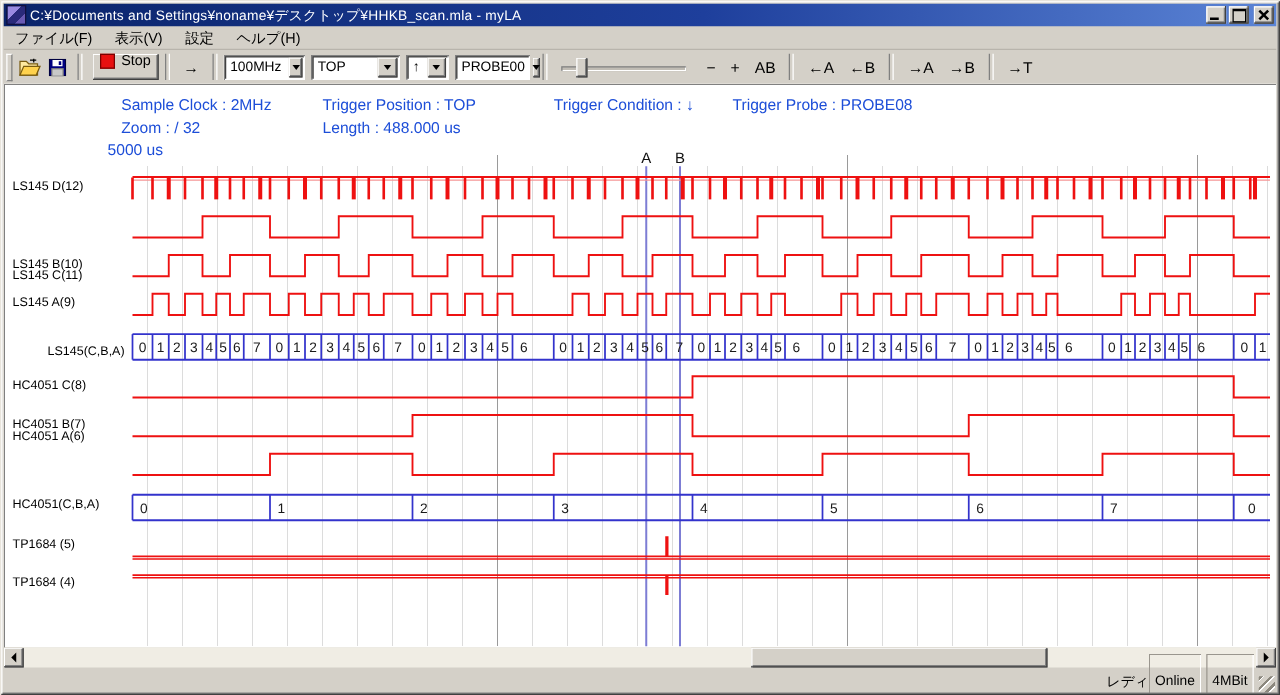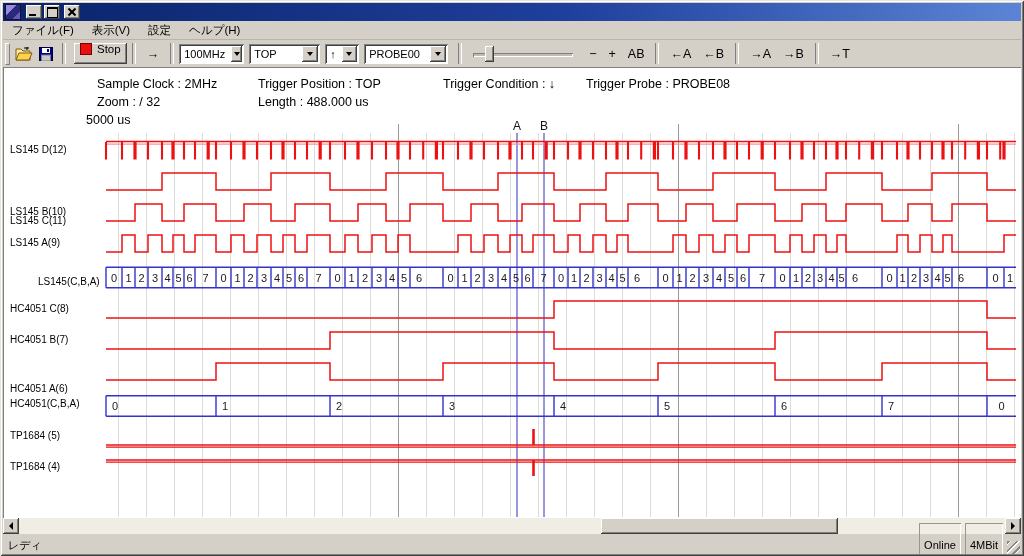--- a/index.html
+++ b/index.html
@@ -42,50 +42,51 @@
                background:#d4d0c8;box-shadow:inset -1px -1px 0 #404040, inset 1px 1px 0 #fff, inset -2px -2px 0 #808080;}
   .tri-down{width:0;height:0;border:3.5px solid transparent;border-top:4px solid #000;margin-top:4px;}
   #slider{width:100px;height:20px;position:relative;margin:0 10px 0 6px;}
   #slider .track{position:absolute;left:0;right:0;top:9px;height:4px;
                  box-shadow:inset 1px 1px 0 #808080, inset -1px -1px 0 #fff;background:#c0bcb4;}
   #slider .thumb{position:absolute;left:12px;top:2px;width:9px;height:16px;background:#d4d0c8;
                  box-shadow:inset -1px -1px 0 #404040, inset 1px 1px 0 #fff, inset -2px -2px 0 #808080;}
   
   #client{position:absolute;left:3px;top:67px;width:1018px;height:451px;background:#fff;
           box-shadow:inset 1px 1px 0 #808080;}
-  .info{position:absolute;font-size:12.5px;color:#000000;white-space:nowrap;z-index:5;}
+  .info{position:absolute;font-size:12.5px;color:#1d4ed8;white-space:nowrap;z-index:5;}
   .ch-label{position:absolute;left:10px;font-size:10px;color:#000;white-space:nowrap;z-index:5;}
   .cursor-label{position:absolute;top:119px;width:12px;text-align:center;font-size:12px;color:#111;z-index:6;}
   #wave-svg{position:absolute;left:0;top:0;width:1024px;height:556px;z-index:4;}
   
   #hscroll{position:absolute;left:3px;top:518px;width:1018px;height:16px;background:#f0ede4;}
   .sb-btn{position:absolute;top:0;width:16px;height:16px;background:#d4d0c8;
           box-shadow:inset -1px -1px 0 #404040, inset 1px 1px 0 #fff, inset -2px -2px 0 #808080;
           display:flex;align-items:center;justify-content:center;}
   #sb-left{left:0;} #sb-right{right:0;}
   .tri-left{width:0;height:0;border:4px solid transparent;border-right:4px solid #000;margin-left:-4px;}
   .tri-right{width:0;height:0;border:4px solid transparent;border-left:4px solid #000;margin-right:-4px;}
   #sb-thumb{position:absolute;left:598px;top:0;width:237px;height:16px;background:#d4d0c8;
             box-shadow:inset -1px -1px 0 #404040, inset 1px 1px 0 #fff, inset -2px -2px 0 #808080;}
   
   #statusbar{position:absolute;left:2px;right:2px;top:536px;height:18px;background:#d4d0c8;
-             font-size:11px;display:flex;align-items:center;}
+             font-size:11px;display:flex;align-items:center;text-align:right;}
   #status-ready{padding-left:6px;flex:1;}
   .status-panel{height:14px;line-height:14px;padding:15px 5px;margin-right:4px;
                 box-shadow:inset 1px 1px 0 #9a968e, inset -1px -1px 0 #fff;}
   #resize-grip{width:13px;height:13px;margin-right:2px;align-self:flex-end;
      background:repeating-linear-gradient(-45deg,transparent 0 3px,#fff 3px 4px,#8c887e 4px 6px);}
 </style>
 </head>
 <body>
 
 <div id="frame"></div>
 
 <div id="titlebar">
   <div id="appicon"></div>
+  <div id="title-text">C:¥Documents and Settings¥noname¥デスクトップ¥HHKB_scan.mla - myLA</div>
   <div class="tb-sysbtn">
       <div class="glyph-min"></div>
     </div>
   <div class="tb-sysbtn">
       <div class="glyph-max"></div>
     </div>
   <div class="tb-sysbtn close">
       <div class="glyph-x1"></div>
       <div class="glyph-x2"></div>
     </div>
@@ -134,21 +135,21 @@
     <span class="drop">
         <span class="tri-down"></span>
       </span>
   </div>
   <div class="combo" style="width:34px">
     <span class="val" style="flex:1">↑</span>
     <span class="drop">
         <span class="tri-down"></span>
       </span>
   </div>
-  <div class="combo" style="width:84px">
+  <div class="combo" style="width:60px">
     <span class="val" style="flex:1">PROBE00</span>
     <span class="drop">
         <span class="tri-down"></span>
       </span>
   </div>
   <div class="sep"></div>
   <div id="slider">
     <div class="track"></div>
     <div class="thumb"></div>
   </div>
@@ -179,21 +180,21 @@
 <div class="cursor-label" id="cursor-b-label" style="left: 538px;">B</div>
 
 <div id="labels-layer">
     <div class="ch-label" style="top: 144px;">LS145 D(12)</div>
     <div class="ch-label" style="top: 175px; margin-top: 40px;">LS145 C(11)</div>
     <div class="ch-label" style="top: 206px;">LS145 B(10)</div>
     <div class="ch-label" style="top: 237px;">LS145 A(9)</div>
     <div class="ch-label" style="top: 276px; padding-left: 28px;">LS145(C,B,A)</div>
     <div class="ch-label" style="top: 303px;">HC4051 C(8)</div>
     <div class="ch-label" style="top: 334px;">HC4051 B(7)</div>
-    <div class="ch-label" style="top: 383px; text-align: right;">HC4051 A(6)</div>
+    <div class="ch-label" style="top: 344px; text-align: right;">HC4051 A(6)</div>
     <div class="ch-label" style="top: 398px;">HC4051(C,B,A)</div>
     <div class="ch-label" style="top: 430px;">TP1684 (5)</div>
     <div class="ch-label" style="top: 461px;">TP1684 (4)</div>
   </div>
 
 <svg id="wave-svg" xmlns="http://www.w3.org/2000/svg" viewBox="0 0 1024 556">
     <line x1="118" x2="118" y1="133" y2="517" stroke="#dcdcdc" stroke-width="1" shape-rendering="crispEdges"></line>
     <line x1="146" x2="146" y1="133" y2="517" stroke="#dcdcdc" stroke-width="1" shape-rendering="crispEdges"></line>
     <line x1="174" x2="174" y1="133" y2="517" stroke="#dcdcdc" stroke-width="1" shape-rendering="crispEdges"></line>
     <line x1="202" x2="202" y1="133" y2="517" stroke="#dcdcdc" stroke-width="1" shape-rendering="crispEdges"></line>

